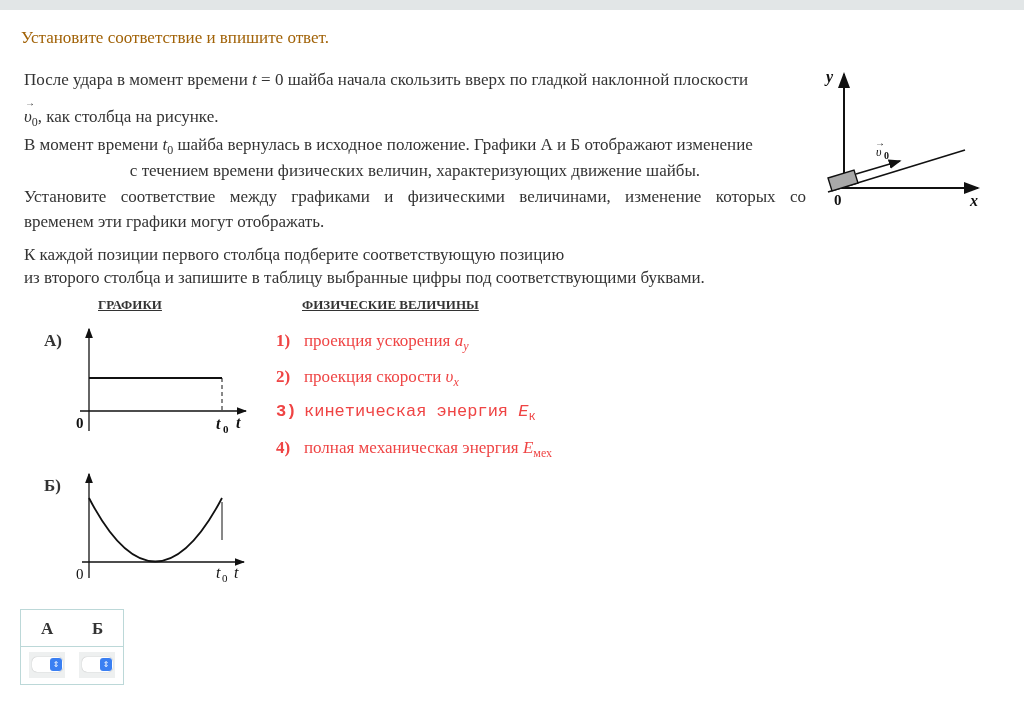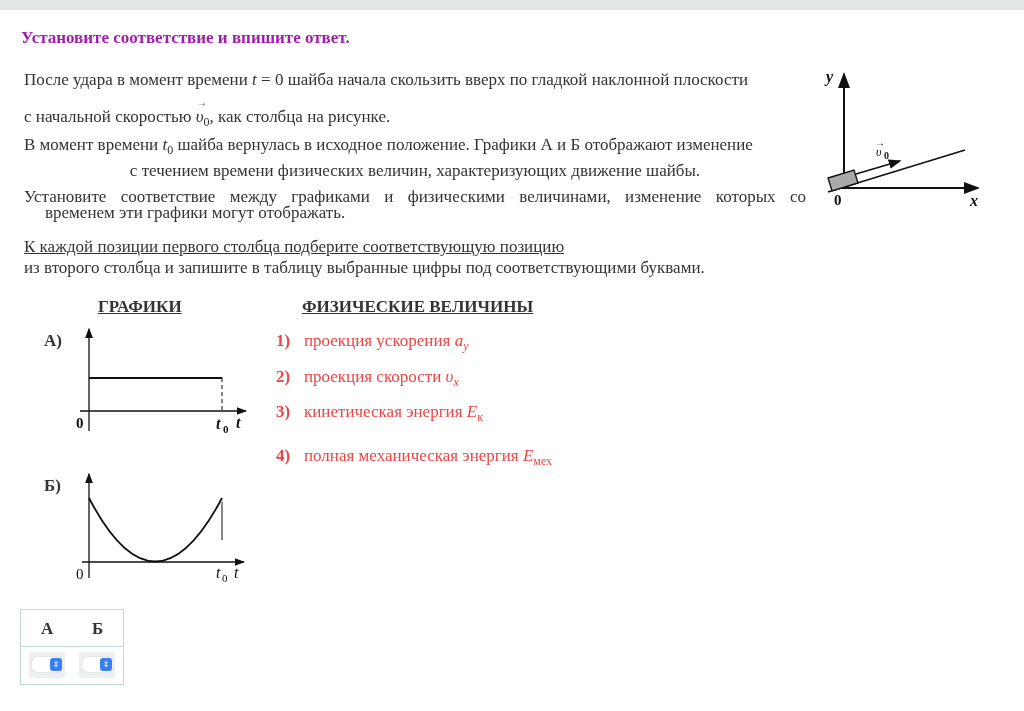--- a/index.html
+++ b/index.html
@@ -1,56 +1,56 @@
 <!DOCTYPE html>
 <html><head>
 <meta charset="utf-8">
 <style>
   html, body { margin: 0; padding: 0; }
   body {
     width: 1024px; height: 711px; background: #ffffff; position: relative;
     font-family: "Liberation Serif", serif; color: #333333; overflow: hidden;
   }
   .topbar { position: absolute; left: 0; top: 0; width: 1024px; height: 10px; background: #e2e6e7; }
-  .task-title { position: absolute; left: 21px; top: 28px; font-size: 17px; font-weight: bold; color: #a21caf; }
+  .task-title { position: absolute; left: 21px; top: 28px; font-size: 17px; font-weight: normal; color: #a16207; }
   .para { position: absolute; left: 24px; width: 782px; font-size: 17px; color: #333; line-height: 20px; }
   .justify { text-align: justify; text-align-last: justify; }
   i.v { font-style: italic; }
   sub { font-size: 12px; vertical-align: -4px; line-height: 0; }
   .vec { position: relative; display: inline-block; }
   .vec .arrow { position: absolute; left: 1px; top: -14px; font-size: 10px; font-style: normal; }
-  .section-head { position: absolute; top: 297px; font-size: 17px; font-weight: bold; text-decoration: underline; color: #333; }
+  .section-head { position: absolute; top: 297px; font-size: 13px; font-weight: bold; text-decoration: underline; color: #333; }
   .label-ab { position: absolute; font-size: 17px; font-weight: bold; color: #333; }
   .opt { position: absolute; left: 276px; font-size: 17px; color: #ef4444; }
   .opt .num { font-weight: bold; display: inline-block; width: 28px; }
   svg text { font-family: "Liberation Serif", serif; }
   .ans-table { position: absolute; left: 20px; top: 609px; width: 102px; height: 74px; border: 1px solid #bcd8d8; }
   .ans-head { position: absolute; top: 0; left: 0; width: 102px; height: 36px; border-bottom: 1px solid #bcd8d8; }
   .ans-head span { position: absolute; top: 9px; font-size: 17px; font-weight: bold; color: #333; }
   .sel-wrap { position: absolute; top: 42px; width: 36px; height: 26px; background: #eef0f0; }
   .sel { position: absolute; left: 3px; top: 5px; width: 31px; height: 15px; background: #fff; border-radius: 5px; box-shadow: 0 0 1px #999; }
   .sel .btn { position: absolute; right: 1px; top: 1px; width: 12px; height: 13px; background: #3a7ff2; border-radius: 3px; color: #fff; font-size: 8px; line-height: 13px; text-align: center; font-family: "DejaVu Sans", sans-serif; }
 </style>
 </head>
 <body>
 
 <div class="topbar"></div>
 
 <div class="task-title">Установите соответствие и впишите ответ.</div>
 
 <div class="para" style="top:70px;"><span>После удара в момент времени </span><i class="v">t</i><span> = 0 шайба начала скользить вверх по гладкой наклонной плоскости</span></div>
 
-<div class="para" style="top:107px;"><span>с начальной скоростью </span><span class="vec"><span class="arrow">→</span><i class="v">υ</i><sub>0</sub></span><span>,  как столбца на рисунке.</span></div>
+<div class="para" style="top:107px;"><span class="vec"><span class="arrow">→</span><i class="v">υ</i><sub>0</sub></span><span>,  как столбца на рисунке.</span></div>
 
 <div class="para" style="top:135px;"><span>В момент времени </span><i class="v">t</i><sub>0</sub><span> шайба вернулась в исходное положение. Графики А и Б отображают изменение</span></div>
 <div class="para" style="top:161px;text-align:center;">с течением времени физических величин, характеризующих движение шайбы.</div>
 <div class="para justify" style="top:187px;">Установите соответствие между графиками и физическими величинами, изменение которых со</div>
-<div class="para" style="top:203px;margin-left:21px;">временем эти графики могут отображать.</div>
-<div class="para" style="top:237px;text-decoration:underline;">К каждой позиции первого столбца подберите соответствующую позицию</div>
-<div class="para" style="top:258px;">из второго столбца и запишите в таблицу выбранные цифры под соответствующими буквами.</div>
+<div class="para" style="top:212px;">временем эти графики могут отображать.</div>
+<div class="para" style="top:245px;">К каждой позиции первого столбца подберите соответствующую позицию</div>
+<div class="para" style="top:268px;">из второго столбца и запишите в таблицу выбранные цифры под соответствующими буквами.</div>
 
 <svg style="position:absolute;left:820px;top:66px;" width="170" height="145" viewBox="0 0 170 145">
   <defs>
     <marker id="ah" markerWidth="8" markerHeight="6" refX="7" refY="3" orient="auto">
         <path d="M0,0 L8,3 L0,6 Z" fill="#111"></path>
       </marker>
   </defs>
   <line x1="24" y1="122" x2="24" y2="8" stroke="#111" stroke-width="2" marker-end="url(#ah)"></line>
   <line x1="12" y1="122" x2="158" y2="122" stroke="#111" stroke-width="2" marker-end="url(#ah)"></line>
   <line x1="8" y1="126" x2="145" y2="84" stroke="#111" stroke-width="1.6"></line>
@@ -97,22 +97,22 @@
   <path d="M19,28 Q85,155 152,28" fill="none" stroke="#111" stroke-width="1.8"></path>
   <line x1="152" y1="32" x2="152" y2="70" stroke="#111" stroke-width="1"></line>
   <text x="6" y="109" font-size="15" fill="#111">0</text>
   <text x="146" y="108" font-size="16" font-style="italic" fill="#111">t</text>
   <text x="152" y="112" font-size="11" fill="#111">0</text>
   <text x="164" y="108" font-size="16" font-style="italic" fill="#111">t</text>
 </svg>
 
 <div class="opt" style="top:331px;"><span class="num">1)</span><span>проекция ускорения </span><i class="v">a</i><sub style="font-style:italic">y</sub></div>
 <div class="opt" style="top:367px;"><span class="num">2)</span><span>проекция скорости </span><i class="v">υ</i><sub style="font-style:italic">x</sub></div>
-<div class="opt" style="top:402px;"><span class="num">3)</span><span>кинетическая энергия </span><i class="v">E</i><sub>к</sub></div>
-<div class="opt" style="top:438px;margin-top:8px;"><span class="num">4)</span><span>полная механическая энергия </span><i class="v">E</i><sub>мех</sub></div>
+<div class="opt" style="top:402px;font-family:Liberation Mono, monospace;"><span class="num">3)</span><span>кинетическая энергия </span><i class="v">E</i><sub>к</sub></div>
+<div class="opt" style="top:438px;"><span class="num">4)</span><span>полная механическая энергия </span><i class="v">E</i><sub>мех</sub></div>
 
 <div class="ans-table">
   <div class="ans-head">
     <span style="left:20px;">А</span>
     <span style="left:71px;">Б</span>
   </div>
   <div class="sel-wrap" style="left:8px;">
     <div class="sel">
       <div class="btn">⇕</div>
     </div>

